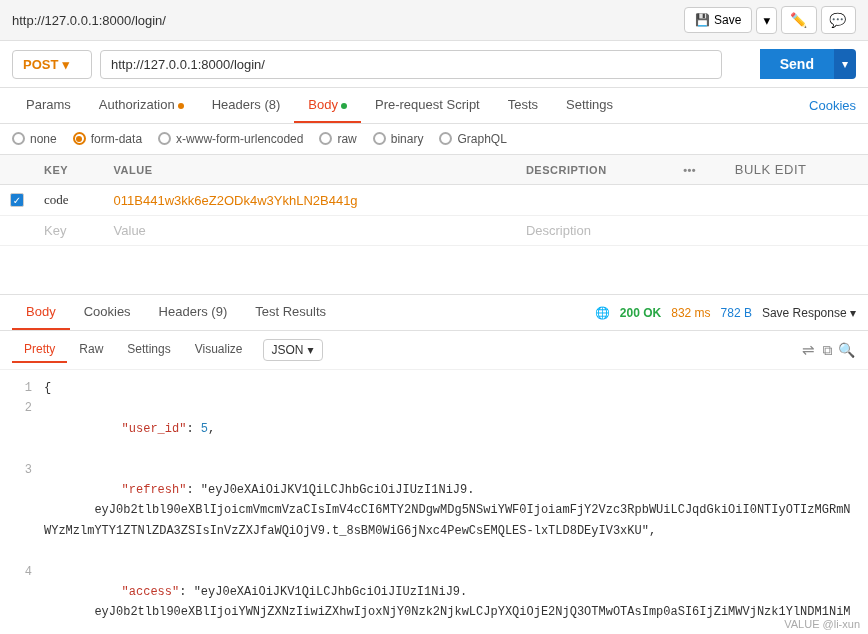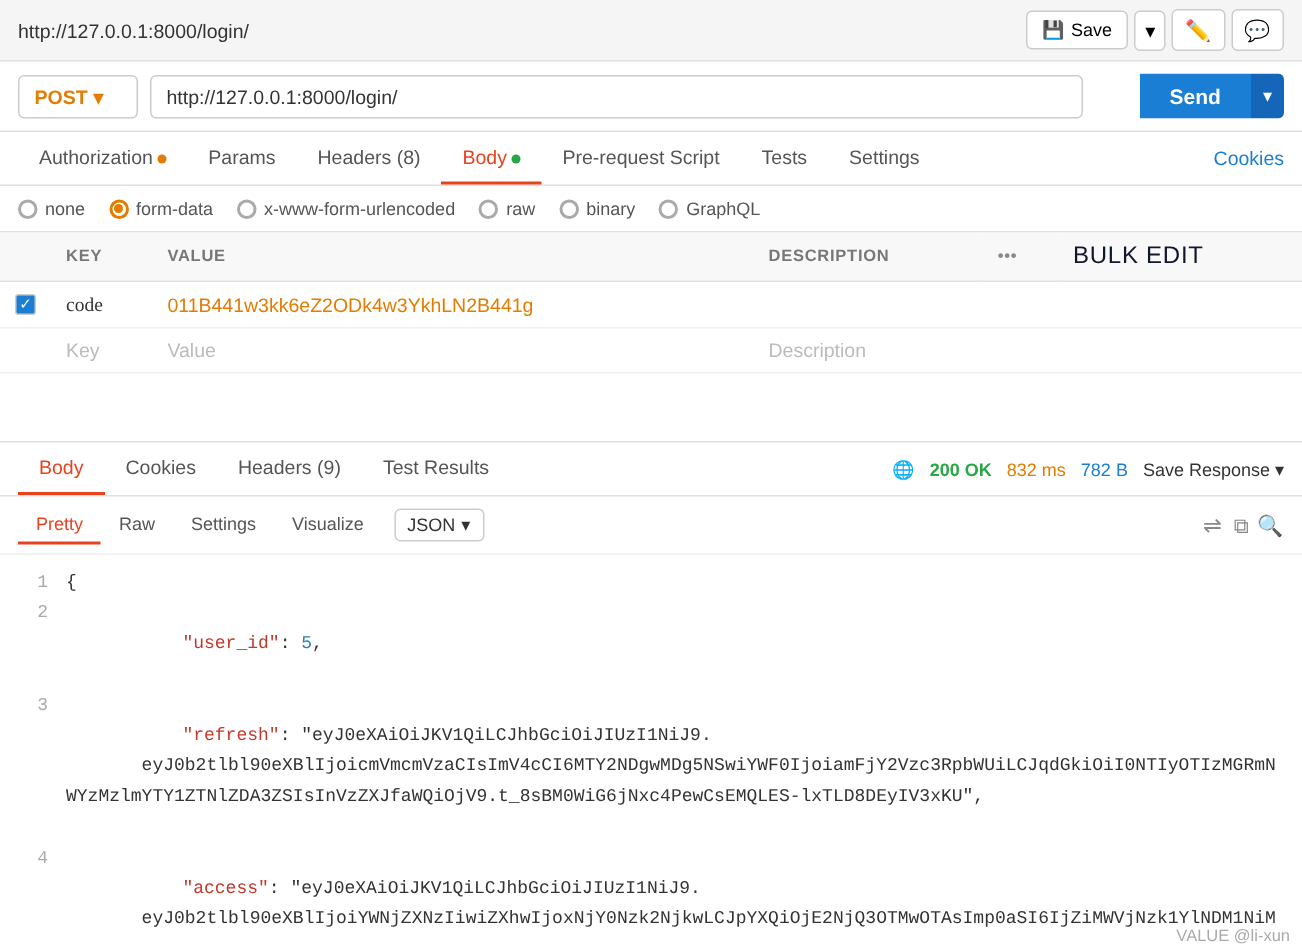--- a/index.html
+++ b/index.html
@@ -147,21 +147,20 @@
     
     .body-type-row {
       display: flex;
       align-items: center;
       padding: 8px 12px;
       gap: 16px;
       border-bottom: 1px solid #e0e0e0;
     }
     .radio-item {
       display: flex;
-      align-items: center;
       gap: 5px;
       font-size: 12px;
       color: #555;
       cursor: pointer;
     }
     .radio-circle {
       width: 13px;
       height: 13px;
       border-radius: 50%;
       border: 2px solid #aaa;
@@ -233,22 +232,22 @@
     .checkbox-custom::after {
       content: '✓';
       color: white;
       font-size: 10px;
     }
     .more-icon {
       color: #888;
       cursor: pointer;
     }
     .bulk-edit {
-      color: #0f172a;
-      font-size: 16px;
+      color: #737373;
+      font-size: 13px;
       cursor: pointer;
       font-weight: 500;
     }
     .th-more { text-align: right; }
 
     
     .response-section {
       border-top: 1px solid #e0e0e0;
       margin-top: 4px;
     }
@@ -399,24 +398,24 @@
       <span>▾</span>
     </div>
     <input class="url-input" type="text" value="http://127.0.0.1:8000/login/" style="">
     <div class="send-btn-group">
       <button class="send-btn">Send</button>
       <button class="send-dropdown">▾</button>
     </div>
   </div>
 
   <div class="tabs-row">
+    <div class="tab-item">Params</div>
     <div class="tab-item">
       Authorization<span class="tab-dot dot-orange"></span>
     </div>
-    <div class="tab-item">Params</div>
     <div class="tab-item">Headers (8)</div>
     <div class="tab-item active">
       Body<span class="tab-dot dot-green"></span>
     </div>
     <div class="tab-item">Pre-request Script</div>
     <div class="tab-item">Tests</div>
     <div class="tab-item">Settings</div>
     <span class="cookies-link">Cookies</span>
   </div>
 

